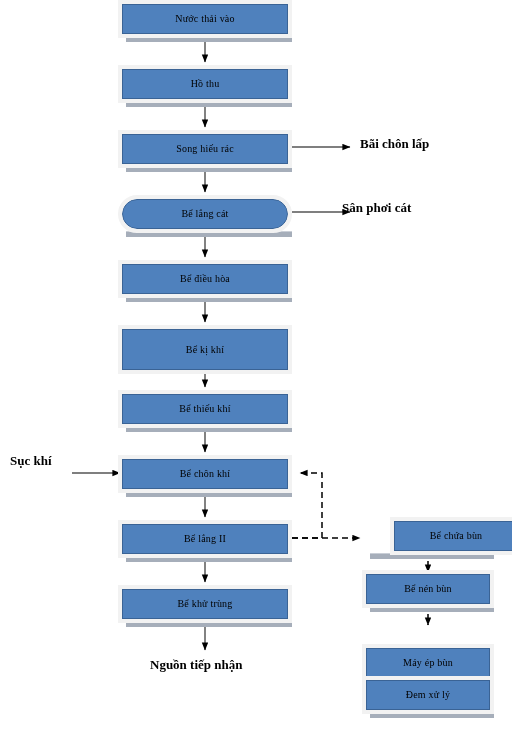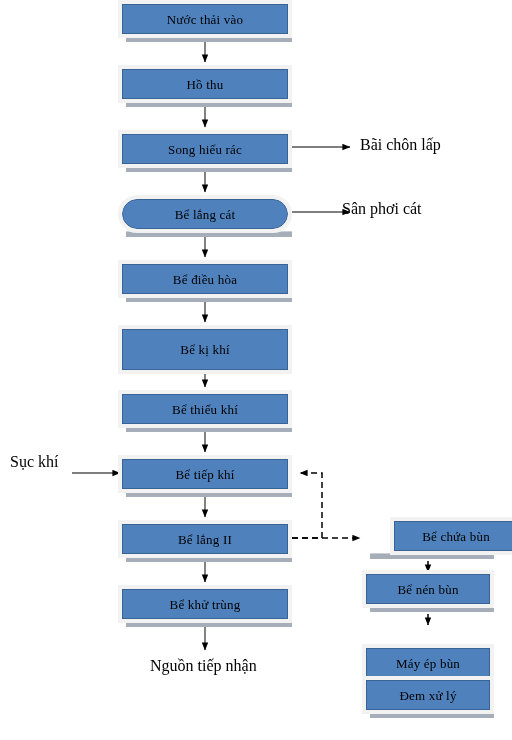--- a/index.html
+++ b/index.html
@@ -25,44 +25,45 @@
     height: 740px;
     pointer-events: none;
   }
   .node {
     position: absolute;
     box-sizing: border-box;
     background: #4F81BD;
     border: 1px solid #3A6395;
     outline: 4px solid #F2F2F2;
     color: #000000;
-    font-size: 13px;
+    font-size: 10px;
     line-height: 1;
     display: flex;
     align-items: center;
     justify-content: center;
     text-align: left;
     white-space: nowrap;
     letter-spacing: .2px;
   }
   .node .node-label {
     display: block;
     padding: 0 4px;
   }
   .shadow {
     position: absolute;
     background: #A6AEBA;
     border-top: 1px solid #C9CEd6;
   }
   .free-label {
     position: absolute;
-    font-size: 16px;
+    font-size: 13px;
     color: #000000;
     white-space: nowrap;
     line-height: 1;
+    font-weight: bold;
   }
 </style>
 </head>
 <body>
 
 <div id="diagram">
 
   <svg class="edge-layer" viewBox="0 0 512 740" width="512" height="740">
     <defs>
       <marker id="arrowSolid" markerWidth="9" markerHeight="9" refX="7.6" refY="3.2" orient="auto" markerUnits="userSpaceOnUse">
@@ -132,21 +133,21 @@
   <div class="node" style="left:122px; top:264px; width:166px; height:30px;">
     <span class="node-label">Bể điều hòa</span>
   </div>
   <div class="node" style="left:122px; top:329px; width:166px; height:41px;">
     <span class="node-label">Bể kị khí</span>
   </div>
   <div class="node" style="left:122px; top:394px; width:166px; height:30px;">
     <span class="node-label">Bể thiếu khí</span>
   </div>
   <div class="node" style="left:122px; top:459px; width:166px; height:30px;">
-    <span class="node-label">Bể tiếp khí</span>
+    <span class="node-label">Bể chôn khí</span>
   </div>
   <div class="node" style="left:122px; top:524px; width:166px; height:30px;">
     <span class="node-label">Bể lắng II</span>
   </div>
   <div class="node" style="left:122px; top:589px; width:166px; height:30px;">
     <span class="node-label">Bể khử trùng</span>
   </div>
 
   <div class="node" style="left:366px; top:521px; width:124px; height:30px;margin-left:28px;">
     <span class="node-label">Bể chứa bùn</span>

